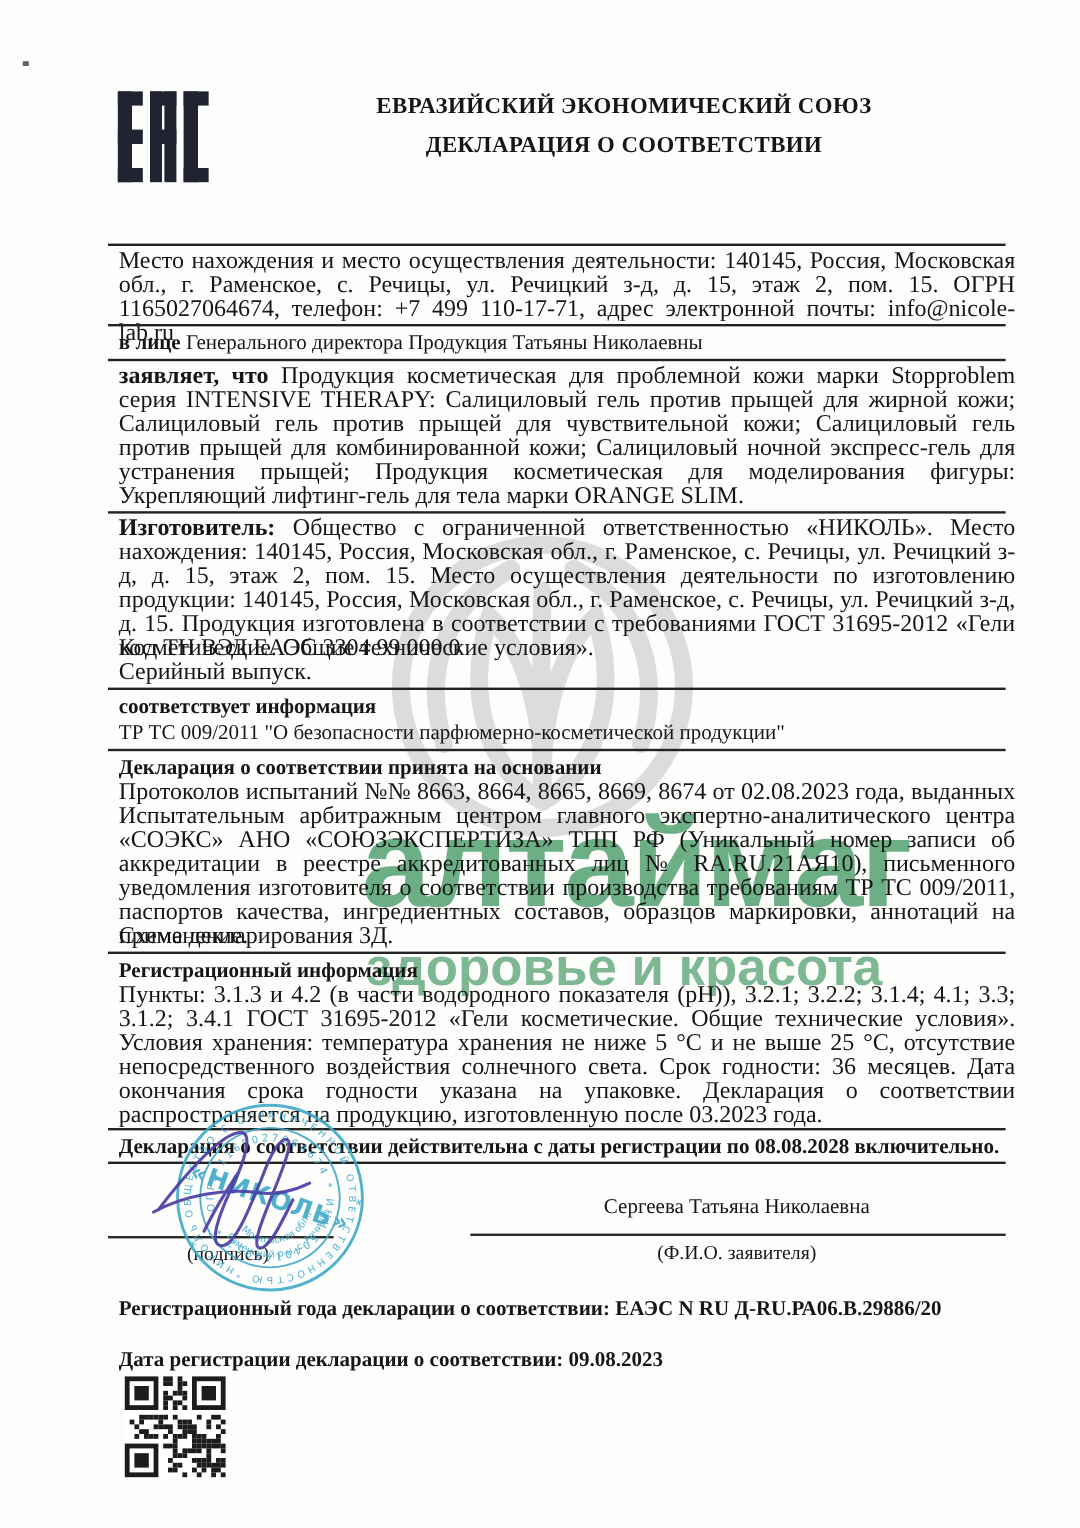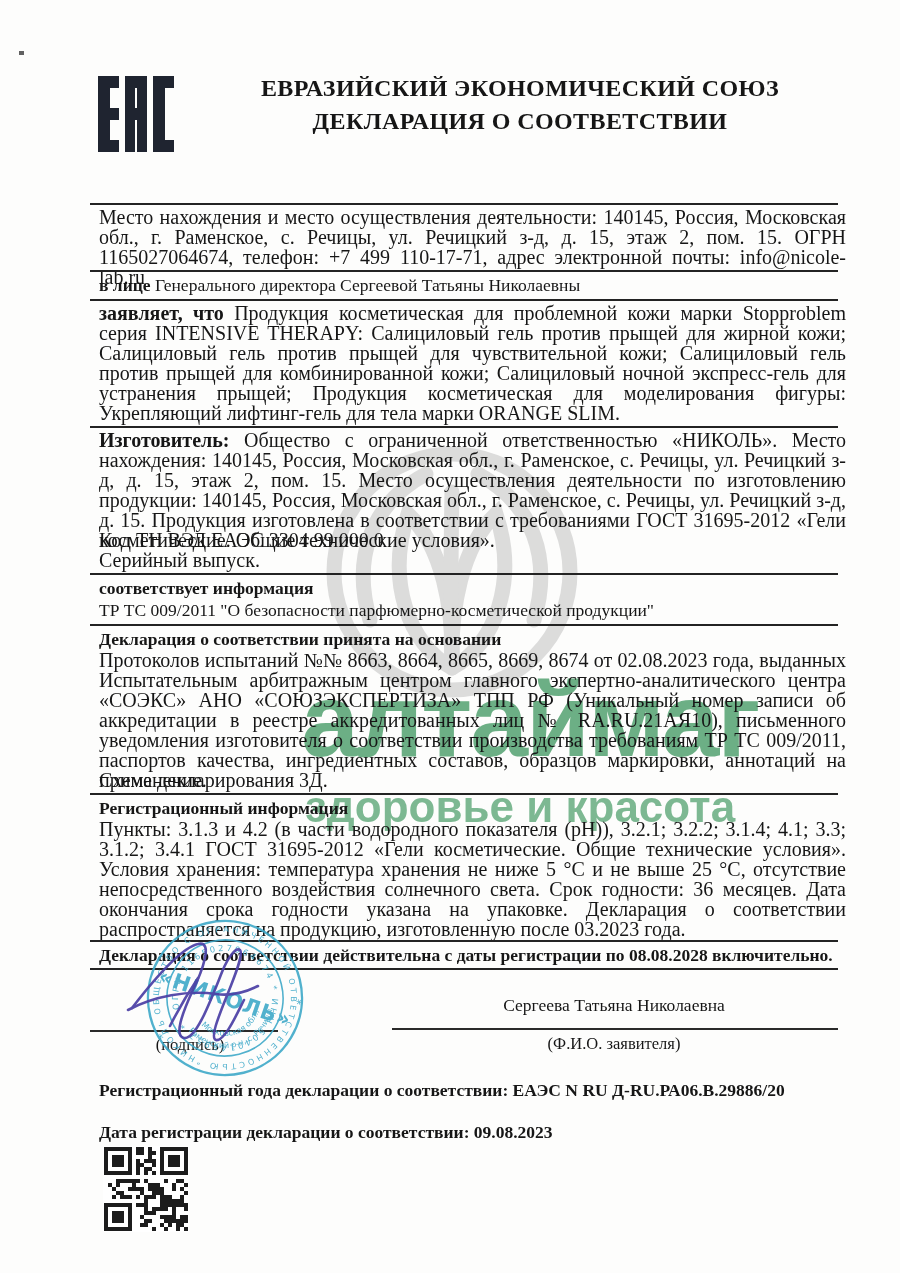--- a/index.html
+++ b/index.html
@@ -4,21 +4,21 @@
 <style>
   html,body{margin:0;padding:0;background:#e8e8e8;}
   .page{position:relative;width:900px;height:1273px;background:#fdfdfc;overflow:hidden;
         font-family:"Liberation Serif",serif;color:#161616;}
   .abs{position:absolute;}
   .col{left:90px;width:747px;}
   .rule{left:90px;width:748px;height:0;border-top:2px solid #232323;}
   .para{text-align:justify;font-size:20px;line-height:20px;padding:0 4px 0 9px;}
   .row1{font-size:17.5px;line-height:22px;padding:0 4px 0 9px;white-space:nowrap;}
   b,.b{font-weight:bold;}
-  .title{left:235px;width:570px;text-align:center;font-weight:bold;font-size:24px;line-height:33px;letter-spacing:.4px;}
+  .title{left:235px;width:570px;text-align:center;font-weight:bold;font-size:19px;line-height:33px;letter-spacing:.4px;}
   .wm{color:#15803d;opacity:.62;font-family:Liberation Sans, sans-serif;font-weight:bold;pointer-events:none;}
   .sigline{height:0;border-top:2px solid #2a2a2a;}
   .cap{font-size:16.5px;text-align:center;}
   .name{font-size:17.5px;text-align:center;}
   .speck{left:19px;top:51px;width:5px;height:4px;background:#3a3a3a;opacity:.8;}
   svg text{font-family:"DejaVu Sans",sans-serif;}
 </style>
 </head>
 <body>
 
@@ -58,21 +58,21 @@
   <div class="abs title" style="top:72px;">
     <div>ЕВРАЗИЙСКИЙ ЭКОНОМИЧЕСКИЙ СОЮЗ</div>
     <div>ДЕКЛАРАЦИЯ О СООТВЕТСТВИИ</div>
   </div>
 
   <div class="abs rule" style="top:203px;"></div>
 
   <div class="abs col para" style="top:207px;">Место нахождения и место осуществления деятельности: 140145, Россия, Московская обл., г. Раменское, с. Речицы, ул. Речицкий з-д, д. 15, этаж 2, пом. 15. ОГРН 1165027064674, телефон: +7 499 110-17-71, адрес электронной почты: info@nicole-lab.ru</div>
   <div class="abs rule" style="top:270px;"></div>
 
-  <div class="abs col row1" style="top:274px;"><b>в лице</b><span> Генерального директора Сергеевой Татьяны Николаевны</span></div>
+  <div class="abs col row1" style="top:274px;"><b>в лице</b><span> Генерального директора Продукция Татьяны Николаевны</span></div>
   <div class="abs rule" style="top:299px;"></div>
 
   <div class="abs col para" style="top:303px;"><b>заявляет, что</b><span> Продукция косметическая для проблемной кожи марки Stopproblem серия INTENSIVE THERAPY: Салициловый гель против прыщей для жирной кожи; Салициловый гель против прыщей для чувствительной кожи; Салициловый гель против прыщей для комбинированной кожи; Салициловый ночной экспресс-гель для устранения прыщей; Продукция косметическая для моделирования фигуры: Укрепляющий лифтинг-гель для тела марки ORANGE SLIM.</span></div>
   <div class="abs rule" style="top:426px;"></div>
 
   <div class="abs col para" style="top:430px;"><b>Изготовитель:</b><span> Общество с ограниченной ответственностью «НИКОЛЬ». Место нахождения: 140145, Россия, Московская обл., г. Раменское, с. Речицы, ул. Речицкий з-д, д. 15, этаж 2, пом. 15. Место осуществления деятельности по изготовлению продукции: 140145, Россия, Московская обл., г. Раменское, с. Речицы, ул. Речицкий з-д, д. 15. Продукция изготовлена в соответствии с требованиями ГОСТ 31695-2012 «Гели косметические. Общие технические условия».</span></div>
   <div class="abs col para" style="top:530px;">Код ТН ВЭД ЕАЭС 3304 99 000 0</div>
   <div class="abs col para" style="top:550px;">Серийный выпуск.</div>
   <div class="abs rule" style="top:573px;"></div>
 

